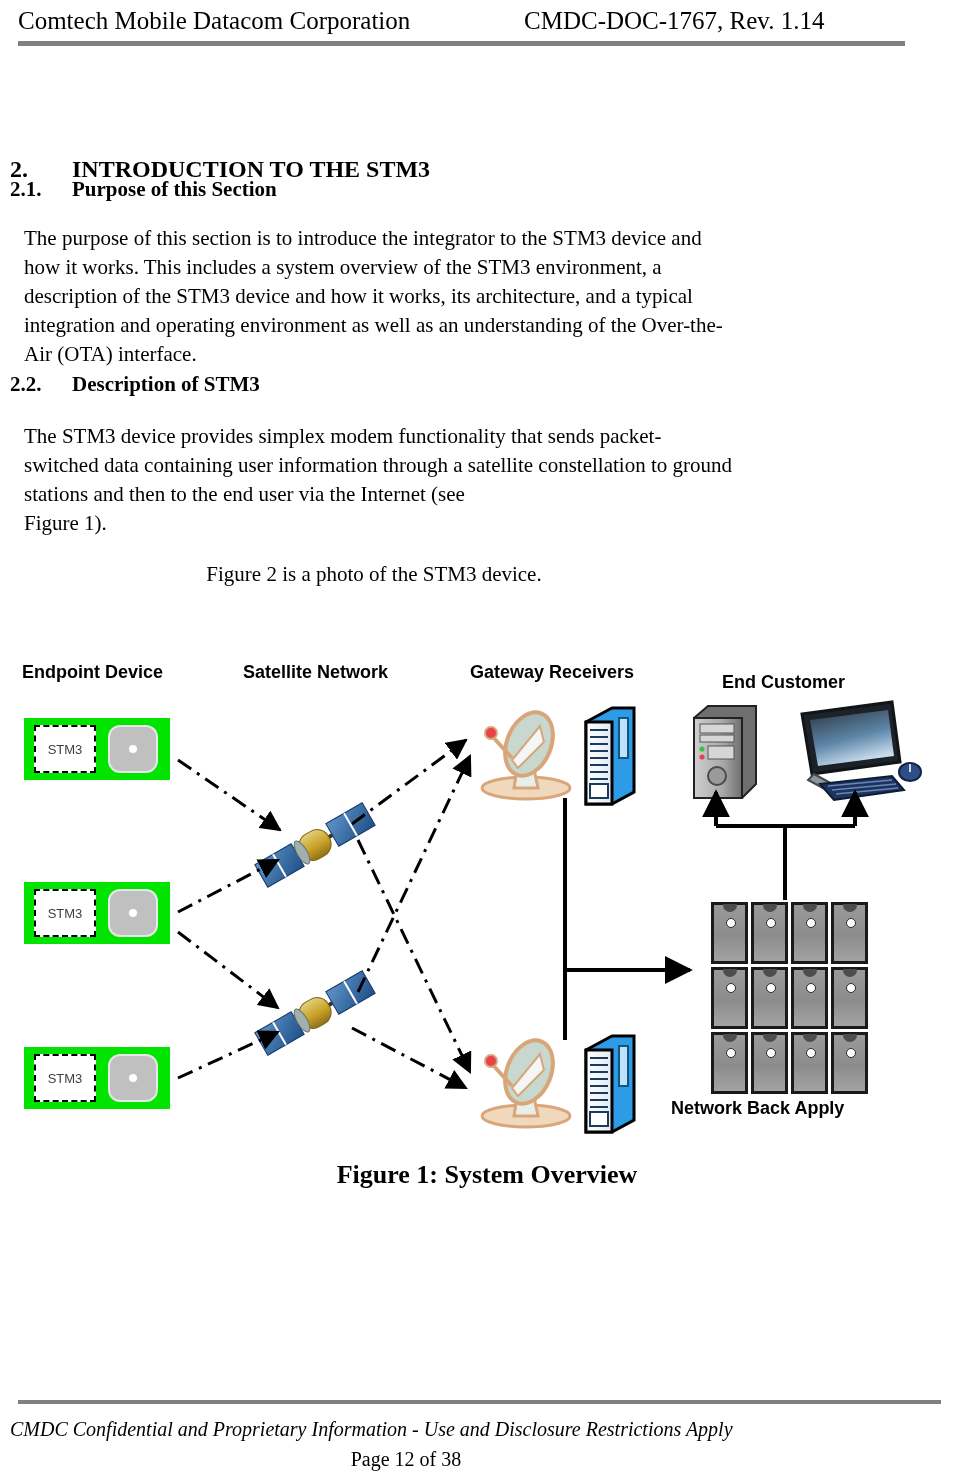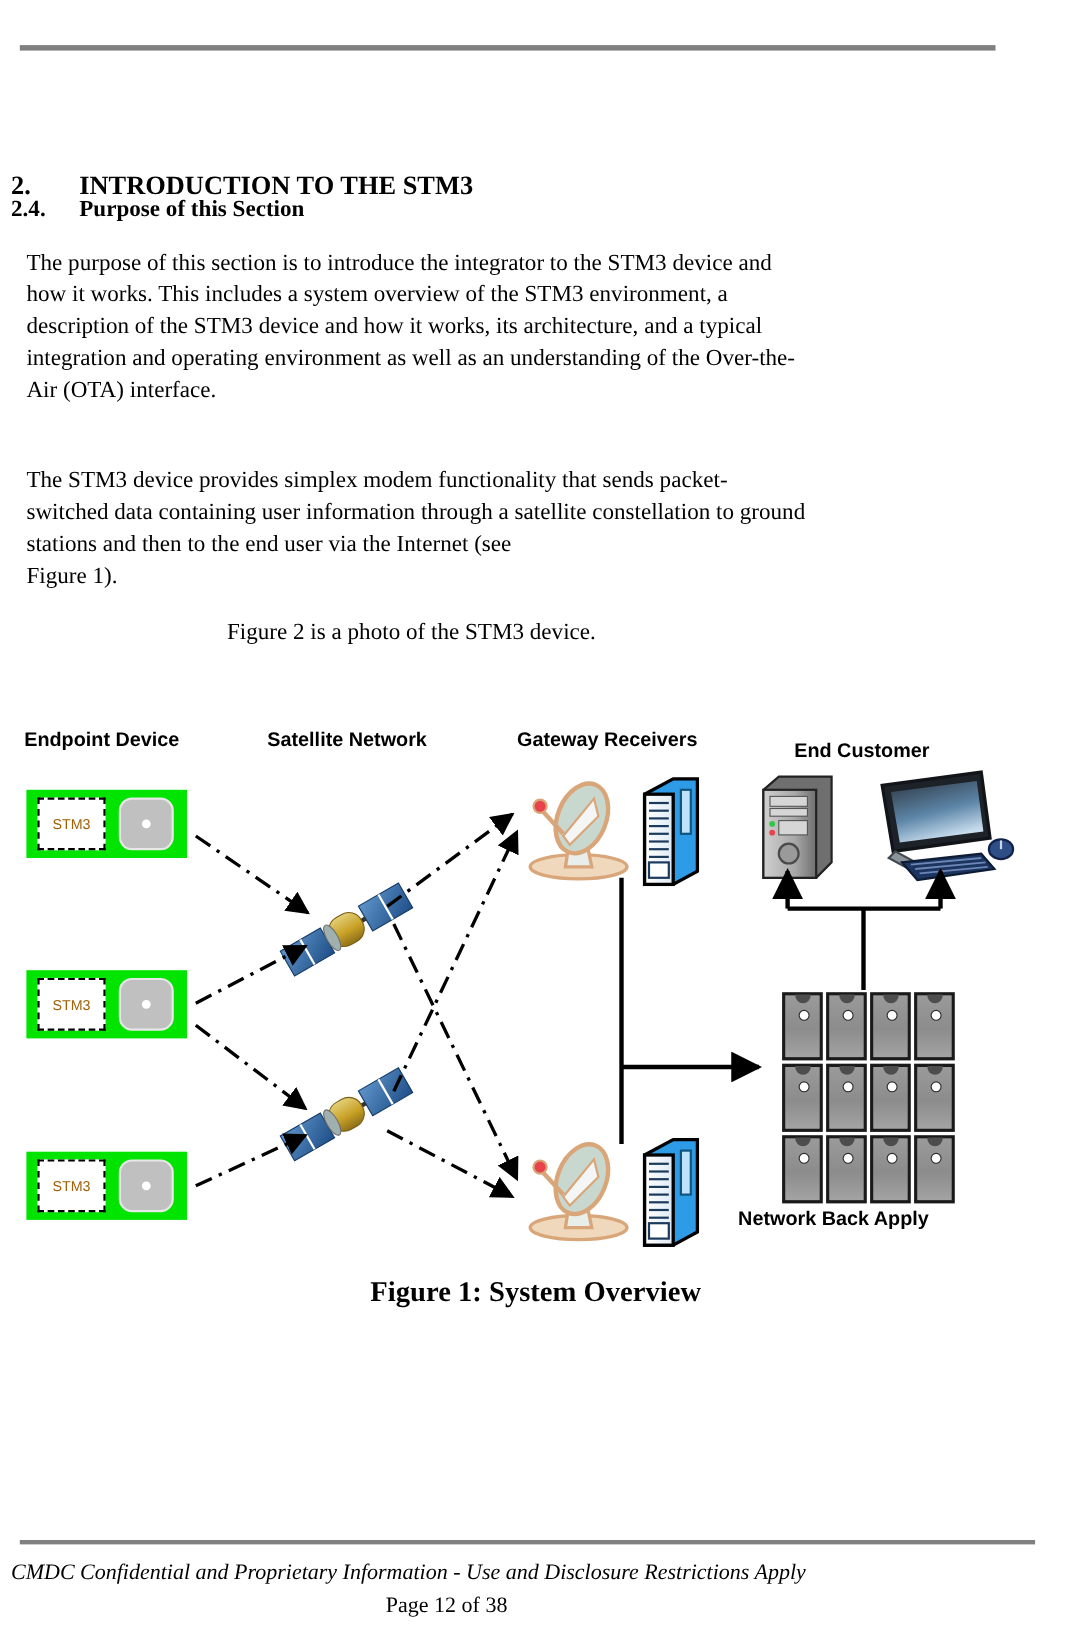--- a/index.html
+++ b/index.html
@@ -64,21 +64,21 @@
     position:absolute; width:146px; height:62px;
     background:#00E400;
     box-sizing:border-box;
   }
   .stm3 .chip {
     position:absolute; left:10px; top:7px; width:62px; height:48px;
     background:#ffffff; border:2px dashed #000000;
     box-sizing:border-box;
     display:flex; align-items:center; justify-content:center;
     font-family:"Liberation Sans", sans-serif; font-size:13px;
-    color:#a16207;
+    color:#404040;
   }
   .stm3 .pad {
     position:absolute; left:84px; top:7px; width:50px; height:48px;
     background:#c0c0c0; border:2px solid #e8e8e8; border-radius:12px;
     box-sizing:border-box;
   }
   .stm3 .pad::after {
     content:""; position:absolute; left:50%; top:50%;
     width:8px; height:8px; margin:-4px 0 0 -4px;
     background:#ffffff; border-radius:50%;
@@ -132,32 +132,39 @@
     font-family:"Liberation Serif", serif;
   }
 
   svg.overlay { position:absolute; left:0; top:0; width:974px; height:520px; }
 </style>
 </head>
 <body>
 
 <div class="page">
 
+  <div class="header">
+    <div class="hdr-left">Comtech Mobile Datacom Corporation</div>
+    <div class="hdr-right">CMDC-DOC-1767, Rev. 1.14</div>
+  </div>
   <div class="rule-top"></div>
 
   <div class="h1" style="top:108px;">
     <span class="num">2.</span><span>INTRODUCTION TO THE STM3</span>
   </div>
 
   <div class="h2" style="top:177px;">
-    <span class="num">2.4.</span><span>Purpose of this Section</span>
+    <span class="num">2.1.</span><span>Purpose of this Section</span>
   </div>
 
   <div class="para" style="top:224px; width:700px;">The purpose of this section is to introduce the integrator to the STM3 device and how it works. This includes a system overview of the STM3 environment, a description of the STM3 device and how it works, its architecture, and a typical integration and operating environment as well as an understanding of the Over-the-Air (OTA) interface.</div>
 
+  <div class="h2" style="top:372px;">
+    <span class="num">2.2.</span><span>Description of STM3</span>
+  </div>
 
   <div class="para" style="top:422px; width:712px;">The STM3 device provides simplex modem functionality that sends packet-switched data containing user information through a satellite constellation to ground stations and then to the end user via the Internet (see</div>
   <div class="para" style="top:509px;">Figure 1).</div>
   <div class="para" style="top:560px;text-align:center;">Figure 2 is a photo of the STM3 device.</div>
 
   <div class="figure">
 
     <div class="col-label" style="left:22px;">Endpoint Device</div>
     <div class="col-label" style="left:243px;">Satellite Network</div>
     <div class="col-label" style="left:470px;">Gateway Receivers</div>

